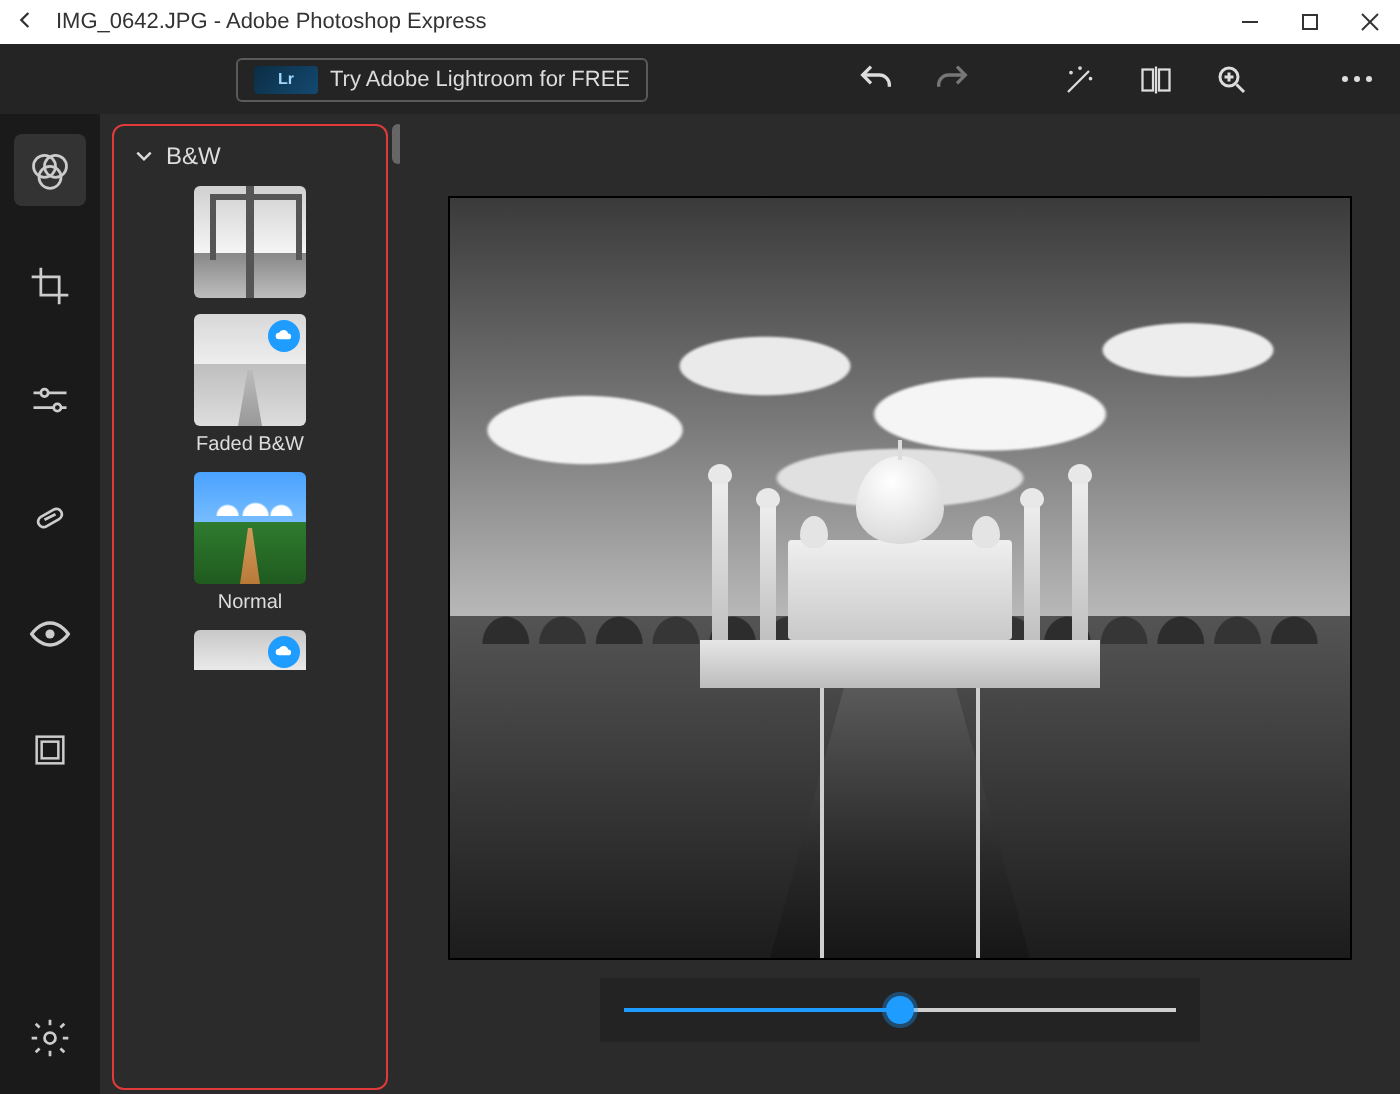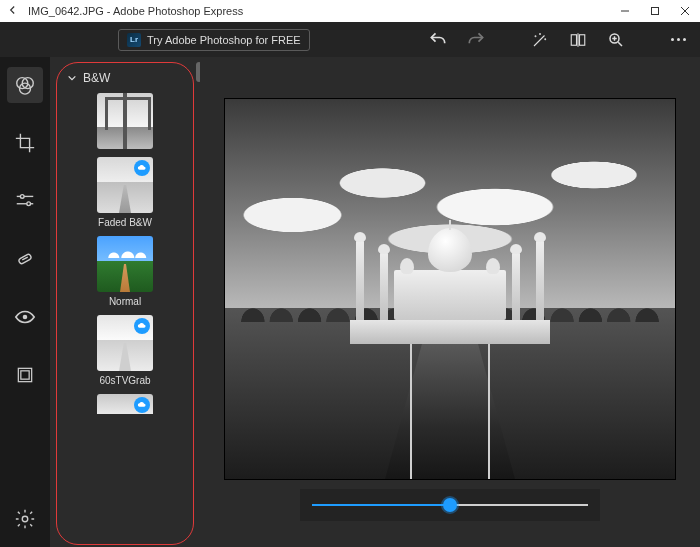--- a/index.html
+++ b/index.html
@@ -9,37 +9,37 @@
   .titlebar { height:22px; background:#fff; display:flex; align-items:center; font-size:11px; color:#333; }
   .titlebar .back-icon { width:26px; text-align:center; cursor:pointer; }
   .titlebar .title-text { flex:1; padding-left:2px; }
   .titlebar .winbtns { display:flex; }
   .titlebar .winbtn { width:30px; height:22px; display:flex; align-items:center; justify-content:center; cursor:pointer; }
   .titlebar .winbtn svg { width:10px; height:10px; }
   
   .toolbar { height:35px; background:#242424; display:flex; align-items:center; color:#ddd; padding:0 8px; gap:8px; }
   .toolbar .spacer { flex:1; }
   .promo { display:flex; align-items:center; gap:6px; border:1px solid #5a5a5a; padding:3px 8px; font-size:11px; border-radius:3px; cursor:pointer; margin-left:110px;}
-  .promo .lr-badge { width:14px; height:14px; background:linear-gradient(135deg,#0b2d44,#144a72); color:#9fd6ff; font-size:8px; font-weight:bold; display:flex; align-items:center; justify-content:center; border-radius:2px; }
+  .promo .lr-badge { width:32px; height:14px; background:linear-gradient(135deg,#0b2d44,#144a72); color:#9fd6ff; font-size:8px; font-weight:bold; display:flex; align-items:center; justify-content:center; border-radius:2px; }
   .tbtn { width:30px; height:30px; display:flex; align-items:center; justify-content:center; cursor:pointer; border-radius:3px; }
   .tbtn svg { stroke:#ddd; fill:none; }
   .save-btn { display:flex; align-items:center; gap:6px; border:1px solid #777; padding:4px 10px; font-size:12px; border-radius:3px; cursor:pointer; }
   .more-btn { display:flex; gap:3px; cursor:pointer; padding:6px; }
   .more-btn span { width:3px; height:3px; border-radius:50%; background:#ddd; }
   
   .body { flex:1; display:flex; background:#2b2b2b; min-height:0;}
   
   .rail { width:50px; background:#1a1a1a; display:flex; flex-direction:column; align-items:center; padding-top:10px; gap:22px; }
   .rail .rail-btn { width:36px; height:36px; display:flex; align-items:center; justify-content:center; cursor:pointer; border-radius:4px; }
   .rail .rail-btn.active { background:#333; }
   .rail .rail-btn svg { stroke:#ccc; fill:none; }
   .rail .rail-spacer { flex:1; }
   
   .panel { width:150px; background:#2b2b2b; position:relative; }
-  .panel-box { position:absolute; top:5px; left:6px; right:6px; bottom:2px; border:1.5px solid #e03a3a; border-radius:22px; padding:6px 6px 0 6px; overflow:hidden; display:flex; flex-direction:column;}
+  .panel-box { position:absolute; top:5px; left:6px; right:6px; bottom:2px; border:1.5px solid #e03a3a; border-radius:6px; padding:6px 6px 0 6px; overflow:hidden; display:flex; flex-direction:column;}
   .panel .scrollbar-gutter { position:absolute; right:-2px; top:5px; width:6px; height:20px; background:#666; border-radius:3px;}
   .cat-header { display:flex; align-items:center; gap:6px; color:#ddd; font-size:12px; padding:2px 4px 8px 4px; cursor:pointer;}
   .cat-header svg { width:10px; height:10px; stroke:#ddd; }
   .filters-list { flex:1; overflow:hidden; display:flex; flex-direction:column; align-items:center; gap:8px;}
   .filter-item { display:flex; flex-direction:column; align-items:center; gap:4px; cursor:pointer;}
   .thumb { width:56px; height:56px; border-radius:3px; position:relative; overflow:hidden; }
   .thumb .cloud-badge { position:absolute; top:3px; right:3px; width:16px; height:16px; border-radius:50%; background:#1e9cff; display:flex; align-items:center; justify-content:center;}
   .thumb .cloud-badge svg { width:10px; height:10px; fill:#fff;}
   .filter-label { font-size:10px; color:#ddd; max-width:80px; text-align:center; white-space:nowrap; }
   .filter-item .thumb.partial { height:20px; border-radius:3px 3px 0 0;}
@@ -151,21 +151,21 @@
             <line x1="1" y1="1" x2="9" y2="9" stroke="#333"></line>
             <line x1="9" y1="1" x2="1" y2="9" stroke="#333"></line>
           </svg>
         </div>
     </div>
   </div>
 
   <div class="toolbar">
     <div class="promo">
       <div class="lr-badge">Lr</div>
-      <span>Try Adobe Photoshop for FREE</span>
+      <span>Try Adobe Lightroom for FREE</span>
     </div>
     <div class="spacer"></div>
     <div class="tbtn">
       <svg width="20" height="20" viewBox="0 0 24 24" stroke-width="2">
           <path d="M9 14l-5-5 5-5"></path>
           <path d="M4 9h10a6 6 0 016 6v1"></path>
         </svg>
     </div>
     <div class="tbtn" style="opacity:0.45">
       <svg width="20" height="20" viewBox="0 0 24 24" stroke-width="2">
@@ -280,30 +280,20 @@
                 </div>
             </div>
             <div class="filter-label">Faded B&amp;W</div>
           </div>
 
           <div class="filter-item">
             <div class="thumb thumb-normal"></div>
             <div class="filter-label">Normal</div>
           </div>
 
-          <div class="filter-item">
-            <div class="thumb thumb-60s">
-              <div class="cloud-badge">
-                  <svg viewBox="0 0 24 24">
-                    <path d="M6 16a4 4 0 010-8 6 6 0 0111 1 3.5 3.5 0 010 7H6z"></path>
-                  </svg>
-                </div>
-            </div>
-            <div class="filter-label">60sTVGrab</div>
-          </div>
 
 
           <div class="filter-item">
             <div class="thumb partial thumb-partial-sky">
               <div class="cloud-badge">
                   <svg viewBox="0 0 24 24">
                     <path d="M6 16a4 4 0 010-8 6 6 0 0111 1 3.5 3.5 0 010 7H6z"></path>
                   </svg>
                 </div>
             </div>

